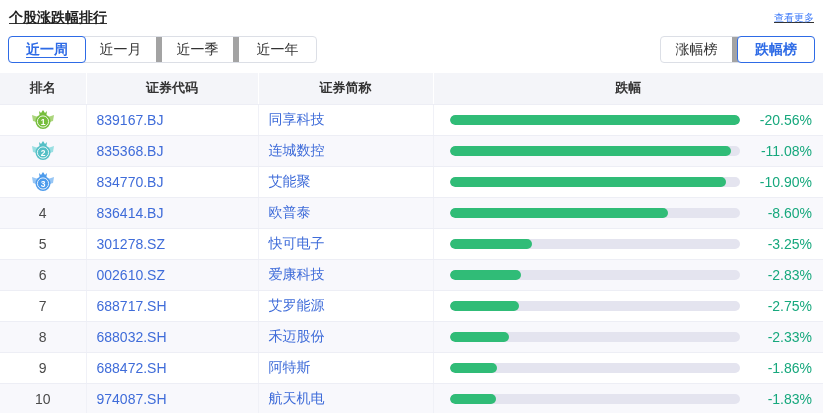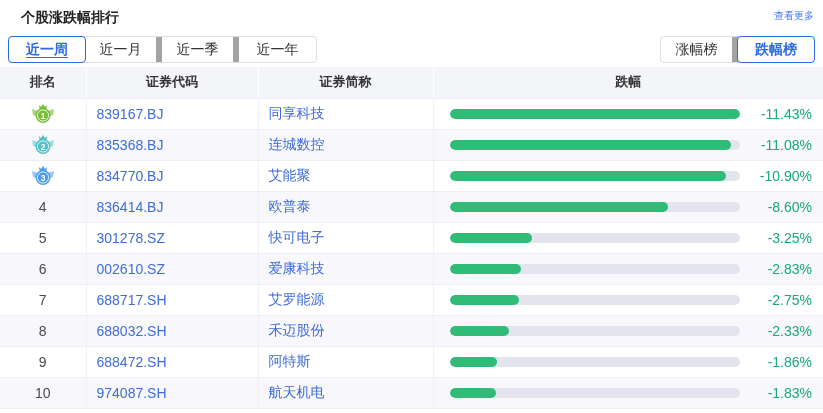--- a/index.html
+++ b/index.html
@@ -6,22 +6,23 @@
   html, body { background: #ffffff; }
   body {
     width: 823px; height: 413px; overflow: hidden;
     font-family: "Liberation Sans", "DejaVu Sans", sans-serif;
     color: #333;
   }
   .widget { width: 823px; height: 413px; position: relative; }
 
   
   .top-bar {
-    display: flex; justify-content: space-between; 
-    padding: 9px 9px 0 21px;
+    display: flex; justify-content: space-between; align-items: center;
+    padding: 9px 9px 0 9px;
+    text-decoration: underline;
   }
   .title { font-size: 14px; font-weight: bold; color: #222; }
   .more-link { font-size: 10px; color: #3E7BFA; text-decoration: none; cursor: pointer; }
 
   
   .controls {
     display: flex; justify-content: space-between; align-items: center;
     padding: 0 8px; margin-top: 9px;
   }
   .tab-group {
@@ -36,21 +37,21 @@
   .tab:last-child { border-right: none; }
   .tab.active {
     border: 1px solid #2E6BE6; border-radius: 4px;
     margin: -1px; height: 27px; line-height: 25px; width: 78px;
     color: #2E6BE6; font-weight: bold; background: #fff; z-index: 2;
   }
   .tab.active.underline { text-decoration: underline; text-underline-offset: 3px; }
 
   
   table {
-    width: 100%; border-collapse: collapse; margin-top: 4px;
+    width: 100%; border-collapse: collapse; margin-top: 10px;
     table-layout: fixed;
   }
   thead th {
     background: #F4F5F9; height: 31px; font-size: 13px; font-weight: bold;
     color: #333; text-align: center; border-right: 1px solid #ffffff;
     border-bottom: 1px solid #EDEEF5;
   }
   thead th:last-child { border-right: none; }
   tbody td {
     height: 31px; font-size: 14px;
@@ -120,21 +121,21 @@
               <circle cx="12" cy="12.5" r="5.6" fill="none" stroke="#ffffff" stroke-width="1" opacity="0.85"></circle>
               <text x="12" y="16" text-anchor="middle" font-size="8.5" font-weight="bold" fill="#ffffff" font-family="Liberation Sans, DejaVu Sans, sans-serif">1</text>
             </svg></td>
           <td class="code-cell"><a class="stock-link">839167.BJ</a></td>
           <td class="name-cell"><a class="stock-link">同享科技</a></td>
           <td class="bar-cell">
             <div class="bar-wrap">
               <div class="bar-track">
                 <div class="bar-fill" style="width: 100%;"></div>
               </div>
-              <span class="pct">-11.43%</span>
+              <span class="pct">-20.56%</span>
             </div>
           </td>
         </tr>
         <tr>
           <td class="rank-cell"><svg class="medal" width="24" height="21" viewBox="0 0 24 21">
               <polygon points="1,6 10,9 9,14 2,12" fill="#9ADFE2"></polygon>
               <polygon points="23,6 14,9 15,14 22,12" fill="#9ADFE2"></polygon>
               <path d="M8,2 L10,4 L12,1 L14,4 L16,2 L15.3,6.5 L8.7,6.5 Z" fill="#54BFC6"></path>
               <circle cx="12" cy="12.5" r="7.5" fill="#54BFC6"></circle>
               <circle cx="12" cy="12.5" r="5.6" fill="none" stroke="#ffffff" stroke-width="1" opacity="0.85"></circle>

